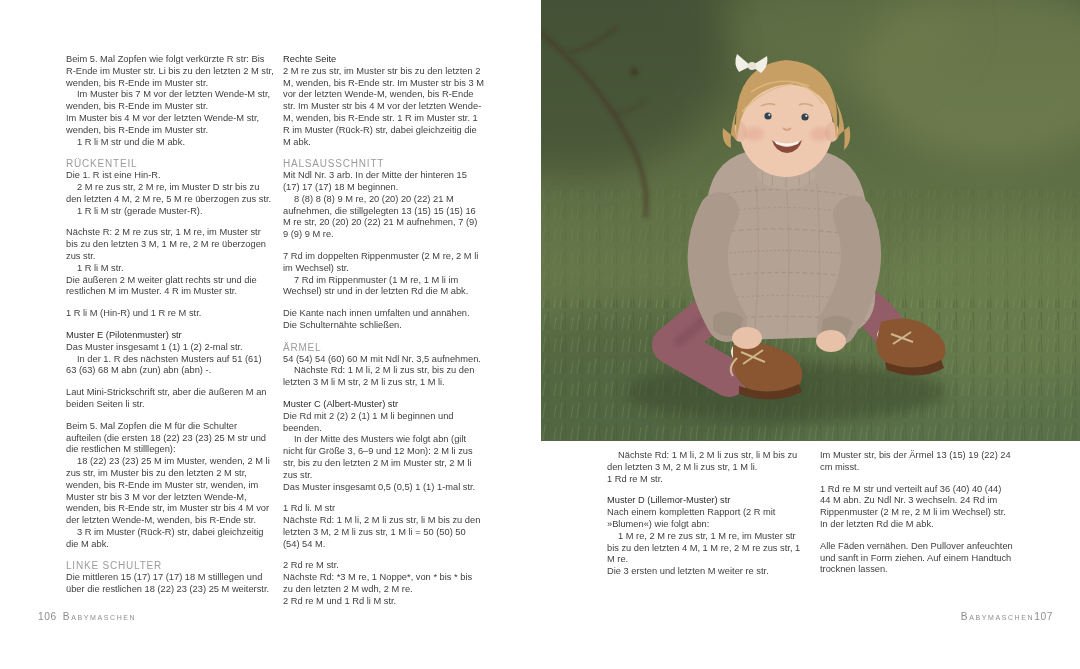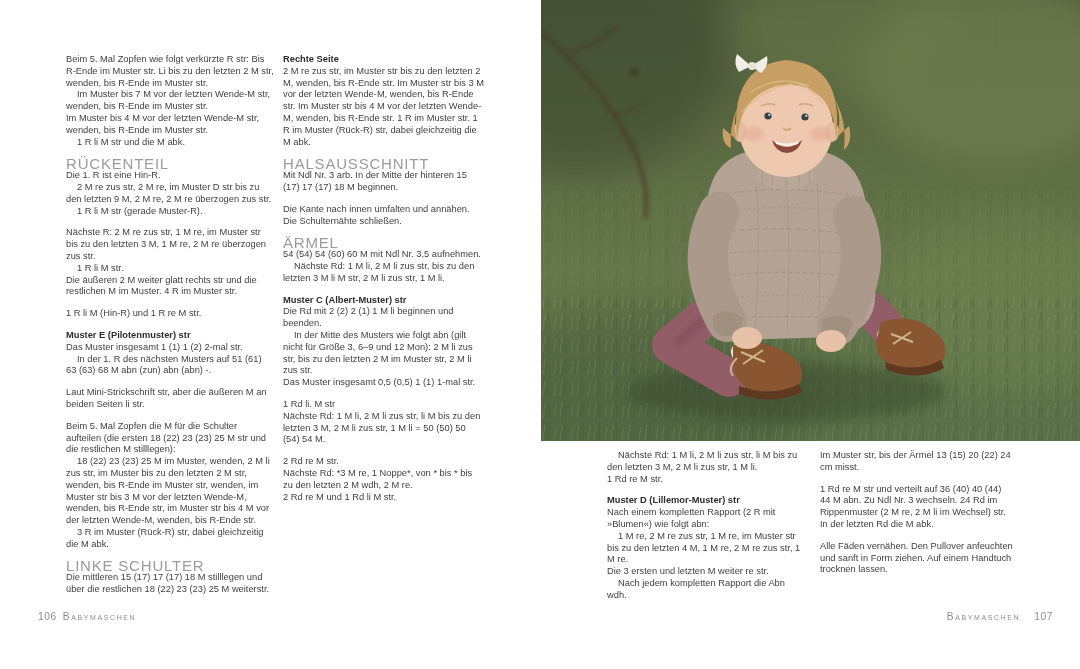--- a/index.html
+++ b/index.html
@@ -8,52 +8,52 @@
 
   
   .col{position:absolute;color:#3f3f3f;font-size:9.3px;line-height:11.8px;}
   .col-1{left:66px;top:54px;width:208px;}
   .col-2{left:283px;top:54px;width:201px;}
   .col-3{left:607px;top:450px;width:197px;}
   .col-4{left:820px;top:450px;width:193px;}
   .block{margin:0 0 10px 0;}
   .para{margin:0;}
   .para.indent{text-indent:11px;}
-  .h-caps{color:#9b9b9b;letter-spacing:.8px;font-size:15px;line-height:11.8px;}
-  .h-bold{font-weight:bold;color:#2c2c2c;line-height:11.8px;}
+  .h-caps{color:#9b9b9b;letter-spacing:.8px;font-size:10px;line-height:11.8px;}
+  .h-bold{font-weight:normal;color:#2c2c2c;line-height:11.8px;}
 
   
   .photo{position:absolute;left:541px;top:0;width:539px;height:441px;overflow:hidden;background:#5e7046;}
   .photo svg{display:block;}
 
   
   .footer{position:absolute;top:611px;font-size:10.2px;color:#8e8e8e;letter-spacing:1.2px;}
   .footer-left{left:38px;}
   .footer-right{right:27px;}
   .footer .lbl{font-variant:small-caps;letter-spacing:1.6px;}
   .footer .num{letter-spacing:.6px;}
   .footer-left .num{margin-right:6px;}
-  .footer-right .num{margin-left:14px;}
+  .footer-right .num{}
 </style>
 </head>
 <body>
 
 <div class="spread">
 
   <div class="col col-1">
       <div class="block">
         <p class="para">Beim 5. Mal Zopfen wie folgt verkürzte R str: Bis R-Ende im Muster str. Li bis zu den letzten 2 M str, wenden, bis R-Ende im Muster str.</p>
         <p class="para indent">Im Muster bis 7 M vor der letzten Wende-M str, wenden, bis R-Ende im Muster str.</p>
         <p class="para">Im Muster bis 4 M vor der letzten Wende-M str, wenden, bis R-Ende im Muster str.</p>
         <p class="para indent">1 R li M str und die M abk.</p>
       </div>
       <div class="block">
         <div class="h-caps">RÜCKENTEIL</div>
         <p class="para">Die 1. R ist eine Hin-R.</p>
-        <p class="para indent">2 M re zus str, 2 M re, im Muster D str bis zu den letzten 9 M, 2 M re, 2 M re überzogen zus str.</p>
+        <p class="para indent">2 M re zus str, 2 M re, im Muster D str bis zu den letzten 4 M, 2 M re, 5 M re überzogen zus str.</p>
         <p class="para indent">1 R li M str (gerade Muster-R).</p>
       </div>
       <div class="block">
         <p class="para">Nächste R: 2 M re zus str, 1 M re, im Muster str bis zu den letzten 3 M, 1 M re, 2 M re überzogen zus str.</p>
         <p class="para indent">1 R li M str.</p>
         <p class="para">Die äußeren 2 M weiter glatt rechts str und die restlichen M im Muster. 4 R im Muster str.</p>
       </div>
       <div class="block">
         <p class="para">1 R li M (Hin-R) und 1 R re M str.</p>
       </div>
@@ -76,20 +76,25 @@
       </div>
     </div>
   <div class="col col-2">
       <div class="block">
         <div class="h-bold">Rechte Seite</div>
         <p class="para">2 M re zus str, im Muster str bis zu den letzten 2 M, wenden, bis R-Ende str. Im Muster str bis 3 M vor der letzten Wende-M, wenden, bis R-Ende str. Im Muster str bis 4 M vor der letzten Wende-M, wenden, bis R-Ende str. 1 R im Muster str. 1 R im Muster (Rück-R) str, dabei gleichzeitig die M abk.</p>
       </div>
       <div class="block">
         <div class="h-caps">HALSAUSSCHNITT</div>
         <p class="para">Mit Ndl Nr. 3 arb. In der Mitte der hinteren 15 (17) 17 (17) 18 M beginnen.</p>
+        <p class="para indent">8 (8) 8 (8) 9 M re, 20 (20) 20 (22) 21 M aufnehmen, die stillgelegten 13 (15) 15 (15) 16 M re str, 20 (20) 20 (22) 21 M aufnehmen, 7 (9) 9 (9) 9 M re.</p>
+      </div>
+      <div class="block">
+        <p class="para">7 Rd im doppelten Rippenmuster (2 M re, 2 M li im Wechsel) str.</p>
+        <p class="para indent">7 Rd im Rippenmuster (1 M re, 1 M li im Wechsel) str und in der letzten Rd die M abk.</p>
       </div>
       <div class="block">
         <p class="para">Die Kante nach innen umfalten und annähen. Die Schulternähte schließen.</p>
       </div>
       <div class="block">
         <div class="h-caps">ÄRMEL</div>
         <p class="para">54 (54) 54 (60) 60 M mit Ndl Nr. 3,5 aufnehmen.</p>
         <p class="para indent">Nächste Rd: 1 M li, 2 M li zus str, bis zu den letzten 3 M li M str, 2 M li zus str, 1 M li.</p>
       </div>
       <div class="block">
@@ -245,26 +250,25 @@
   <div class="col col-3">
       <div class="block">
         <p class="para indent">Nächste Rd: 1 M li, 2 M li zus str, li M bis zu den letzten 3 M, 2 M li zus str, 1 M li.</p>
         <p class="para">1 Rd re M str.</p>
       </div>
       <div class="block">
         <div class="h-bold">Muster D (Lillemor-Muster) str</div>
         <p class="para">Nach einem kompletten Rapport (2 R mit »Blumen«) wie folgt abn:</p>
         <p class="para indent">1 M re, 2 M re zus str, 1 M re, im Muster str bis zu den letzten 4 M, 1 M re, 2 M re zus str, 1 M re.</p>
         <p class="para">Die 3 ersten und letzten M weiter re str.</p>
-        <p class="para indent">Nach jedem kompletten Rapport die Abn wdh.</p>
       </div>
     </div>
   <div class="col col-4">
       <div class="block">
-        <p class="para">Im Muster str, bis der Ärmel 13 (15) 20 (22) 24 cm misst.</p>
+        <p class="para">Im Muster str, bis der Ärmel 13 (15) 19 (22) 24 cm misst.</p>
       </div>
       <div class="block">
         <p class="para">1 Rd re M str und verteilt auf 36 (40) 40 (44) 44 M abn. Zu Ndl Nr. 3 wechseln. 24 Rd im Rippenmuster (2 M re, 2 M li im Wechsel) str. In der letzten Rd die M abk.</p>
       </div>
       <div class="block">
         <p class="para">Alle Fäden vernähen. Den Pullover anfeuchten und sanft in Form ziehen. Auf einem Handtuch trocknen lassen.</p>
       </div>
     </div>
 
   <div class="footer footer-left">

